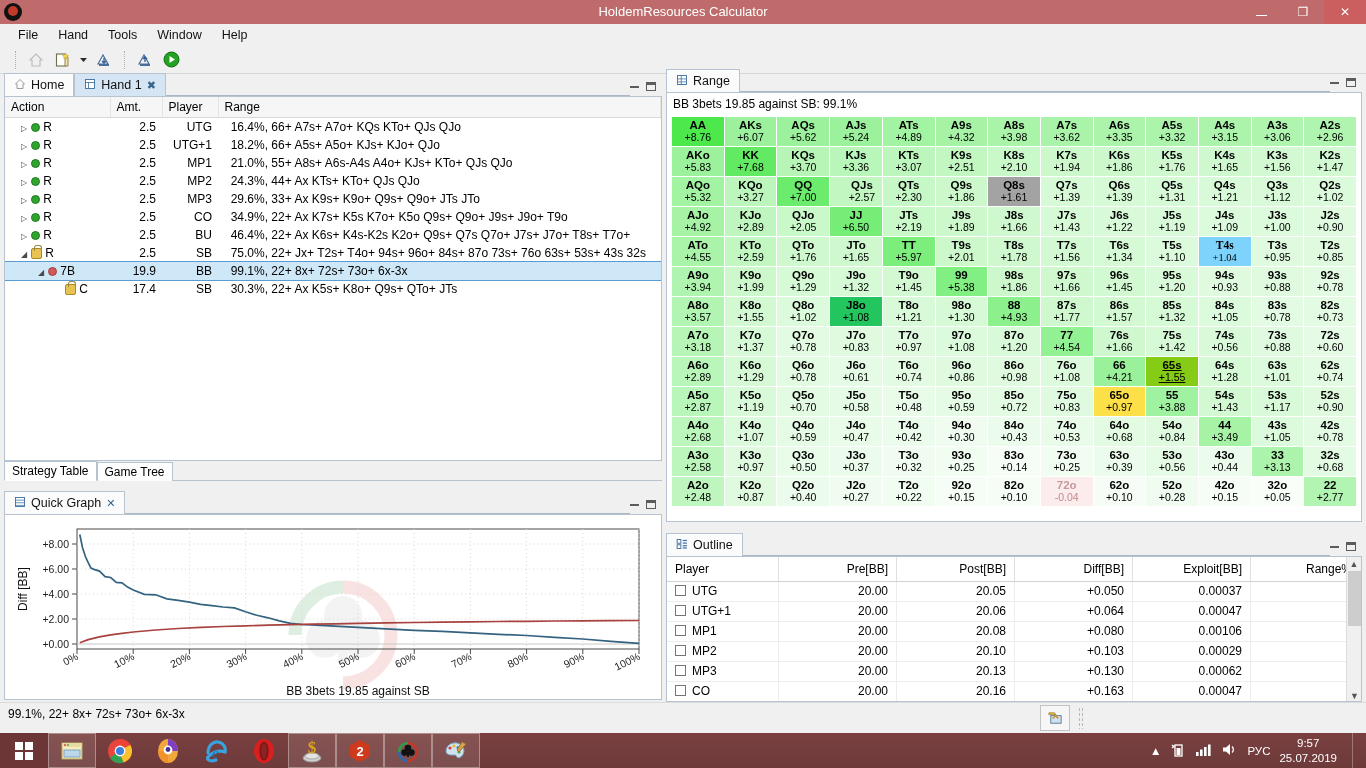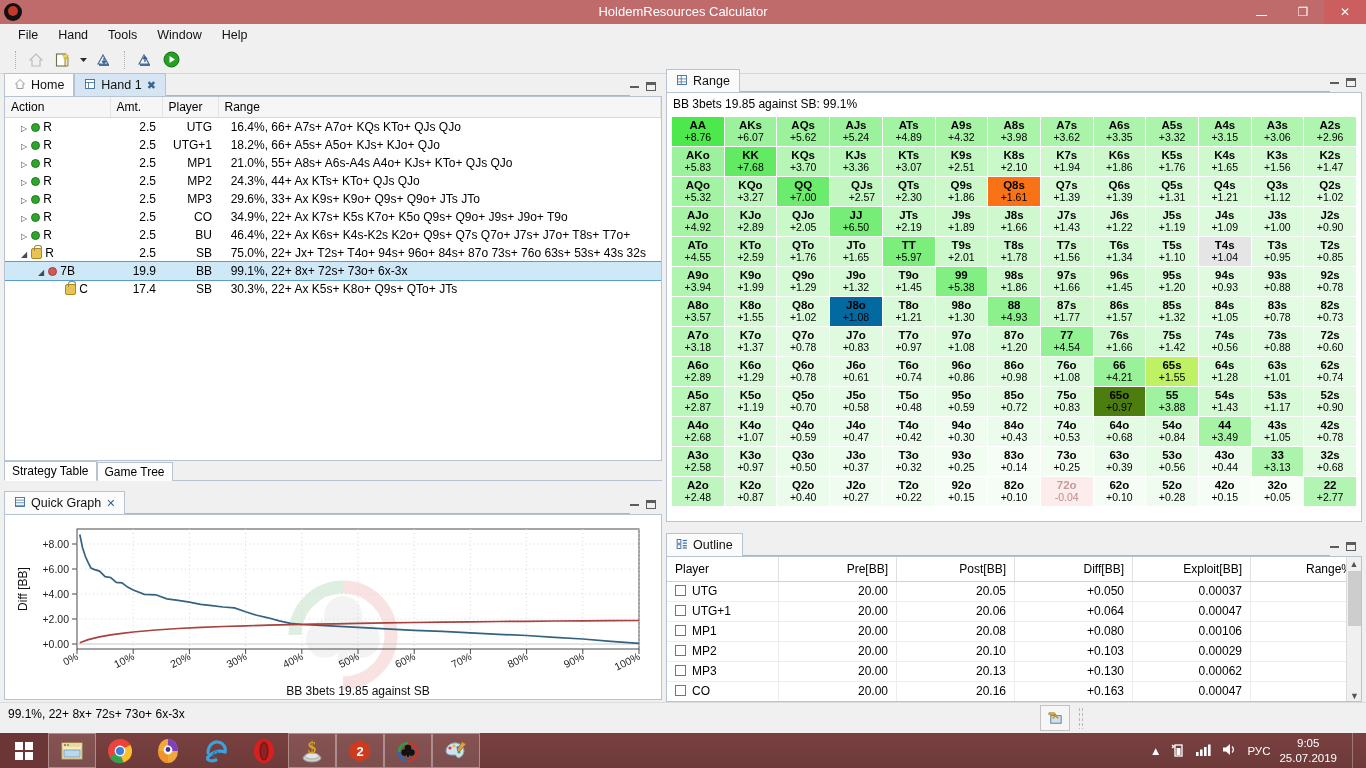--- a/index.html
+++ b/index.html
@@ -448,21 +448,21 @@
                 <span class="ev">+2.57</span>
               </td>
               <td style="background: rgb(198, 247, 198);">
                 <span class="hand">QTs</span>
                 <span class="ev">+2.30</span>
               </td>
               <td style="background: rgb(204, 248, 204);">
                 <span class="hand">Q9s</span>
                 <span class="ev">+1.86</span>
               </td>
-              <td style="background: #f97316;">
+              <td style="background: #a3a3a3;">
                 <span class="hand">Q8s</span>
                 <span class="ev">+1.61</span>
               </td>
               <td style="background: rgb(214, 249, 214);">
                 <span class="hand">Q7s</span>
                 <span class="ev">+1.39</span>
               </td>
               <td style="background: rgb(214, 249, 214);">
                 <span class="hand">Q6s</span>
                 <span class="ev">+1.39</span>
@@ -572,21 +572,21 @@
                 <span class="ev">+1.56</span>
               </td>
               <td style="background: rgb(214, 249, 214);">
                 <span class="hand">T6s</span>
                 <span class="ev">+1.34</span>
               </td>
               <td style="background: rgb(220, 250, 220);">
                 <span class="hand">T5s</span>
                 <span class="ev">+1.10</span>
               </td>
-              <td style="background: #e5e5e5;">
+              <td style="background: #7dd3fc; font-family: Liberation Serif, serif;">
                 <span class="hand">T4s</span>
                 <span class="ev">+1.04</span>
               </td>
               <td style="background: rgb(223, 250, 223);">
                 <span class="hand">T3s</span>
                 <span class="ev">+0.95</span>
               </td>
               <td style="background: rgb(223, 250, 223);">
                 <span class="hand">T2s</span>
                 <span class="ev">+0.85</span>
@@ -652,21 +652,21 @@
                 <span class="ev">+3.57</span>
               </td>
               <td style="background: rgb(210, 249, 210);">
                 <span class="hand">K8o</span>
                 <span class="ev">+1.55</span>
               </td>
               <td style="background: rgb(220, 250, 220);">
                 <span class="hand">Q8o</span>
                 <span class="ev">+1.02</span>
               </td>
-              <td style="background: #0369a1; margin-top: 8px;">
+              <td style="background: #22c55e; margin-top: 8px;">
                 <span class="hand">J8o</span>
                 <span class="ev">+1.08</span>
               </td>
               <td style="background: rgb(217, 250, 217);">
                 <span class="hand">T8o</span>
                 <span class="ev">+1.21</span>
               </td>
               <td style="background: rgb(214, 249, 214);">
                 <span class="hand">98o</span>
                 <span class="ev">+1.30</span>
@@ -784,21 +784,21 @@
                 <span class="ev">+0.98</span>
               </td>
               <td style="background: rgb(220, 250, 220);">
                 <span class="hand">76o</span>
                 <span class="ev">+1.08</span>
               </td>
               <td style="background: rgb(153, 242, 153);">
                 <span class="hand">66</span>
                 <span class="ev">+4.21</span>
               </td>
-              <td style="background: #bef264;">
+              <td style="background: #84cc16; text-decoration: underline;">
                 <span class="hand">65s</span>
                 <span class="ev">+1.55</span>
               </td>
               <td style="background: rgb(214, 249, 214);">
                 <span class="hand">64s</span>
                 <span class="ev">+1.28</span>
               </td>
               <td style="background: rgb(220, 250, 220);">
                 <span class="hand">63s</span>
                 <span class="ev">+1.01</span>
@@ -834,21 +834,21 @@
                 <span class="ev">+0.59</span>
               </td>
               <td style="background: rgb(226, 251, 226);">
                 <span class="hand">85o</span>
                 <span class="ev">+0.72</span>
               </td>
               <td style="background: rgb(223, 250, 223);">
                 <span class="hand">75o</span>
                 <span class="ev">+0.83</span>
               </td>
-              <td style="background: #4d7c0f; margin-top: 28px;">
+              <td style="background: #fde047; margin-top: 28px;">
                 <span class="hand">65o</span>
                 <span class="ev">+0.97</span>
               </td>
               <td style="background: rgb(159, 242, 159);">
                 <span class="hand">55</span>
                 <span class="ev">+3.88</span>
               </td>
               <td style="background: rgb(210, 249, 210);">
                 <span class="hand">54s</span>
                 <span class="ev">+1.43</span>
@@ -1322,18 +1322,18 @@
         </svg>
     </span>
     <span>
       <svg width="17" height="15" viewBox="0 0 17 15">
           <path d="M2 5.5h3l4-3.5v11l-4-3.5H2z" fill="#fff"></path>
           <path d="M11 4.5 a4 4 0 0 1 0 6" fill="none" stroke="#fff" stroke-width="1.3"></path>
         </svg>
     </span>
     <span>РУС</span>
     <span class="clock">
-      <div>9:05</div>
+      <div>9:57</div>
       <div>25.07.2019</div>
     </span>
     <span class="showdesk"></span>
   </div>
 </div>
 
 </body></html>

